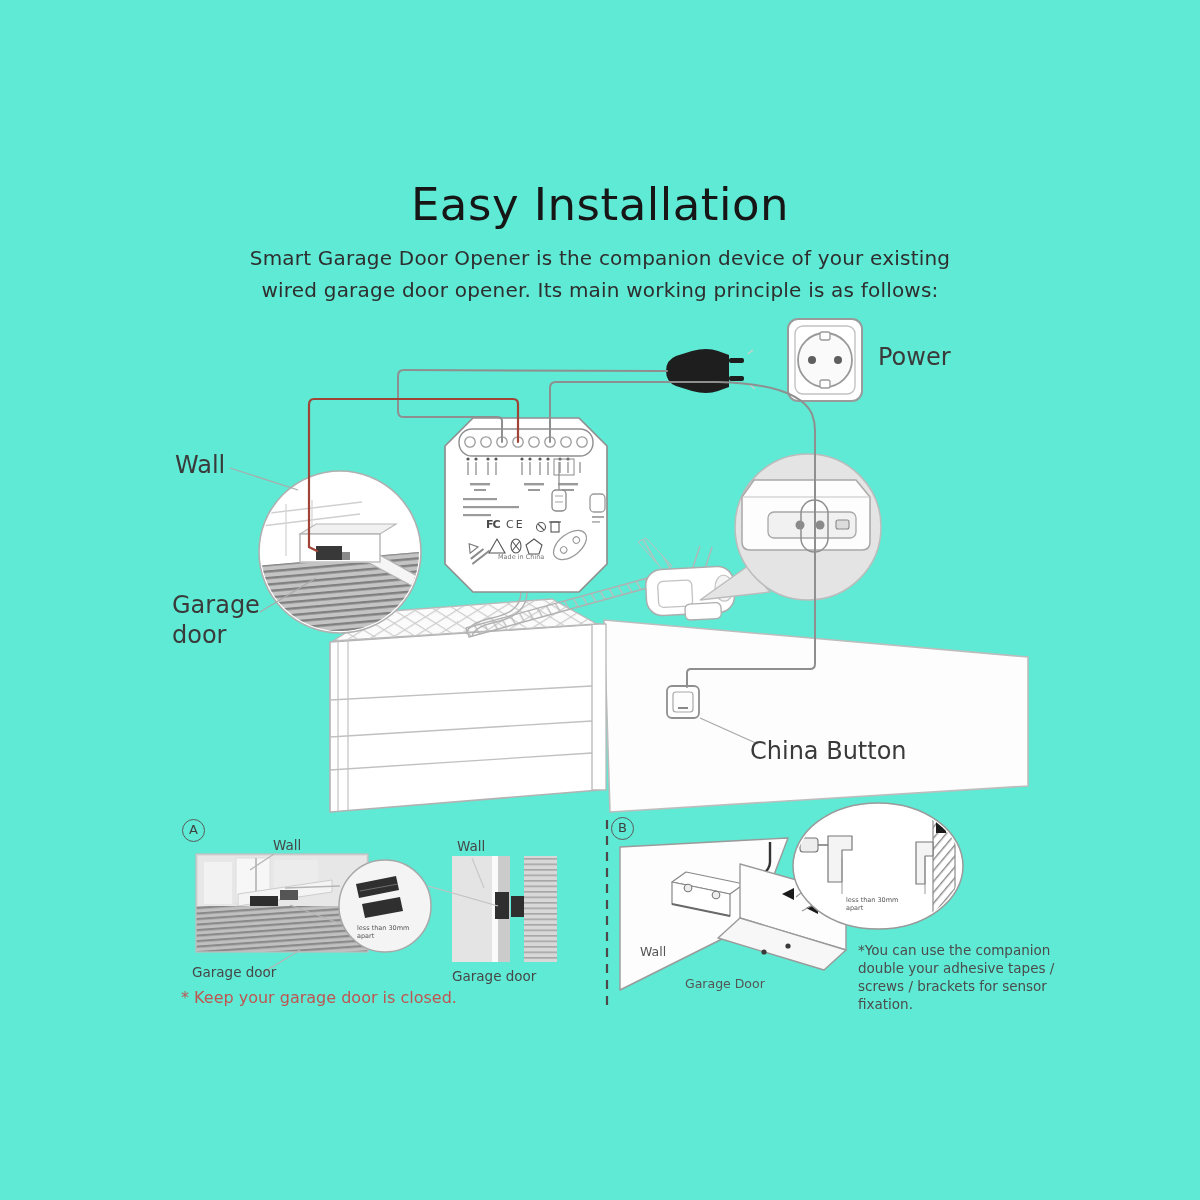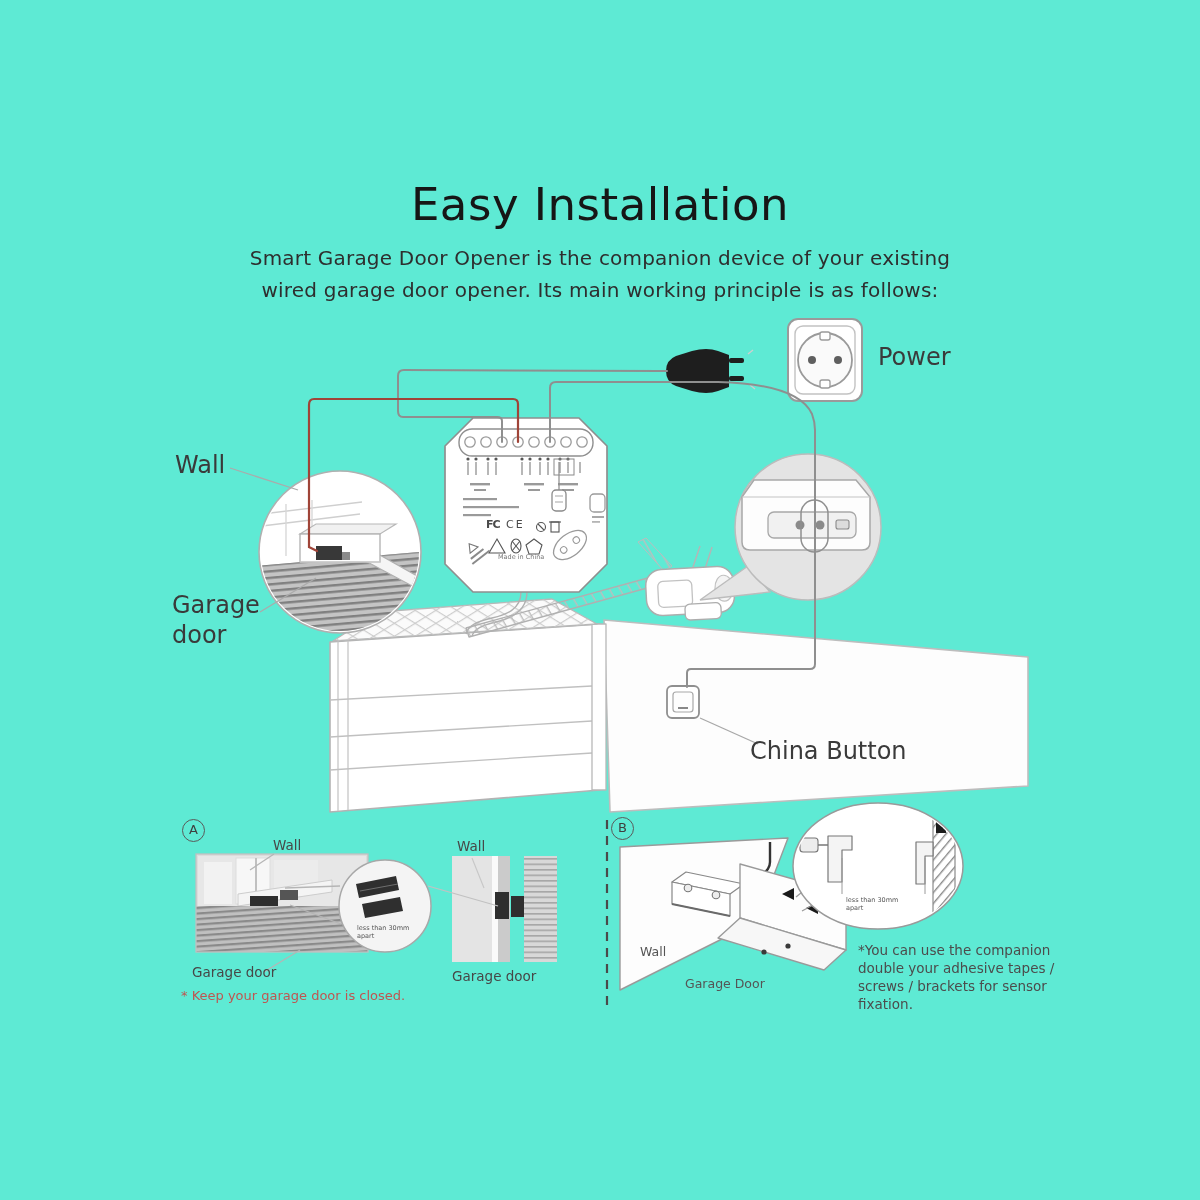--- a/index.html
+++ b/index.html
@@ -6,21 +6,21 @@
   .canvas{position:relative;width:1200px;height:1200px;background:#5eead4;overflow:hidden;
           font-family:"DejaVu Sans","Liberation Sans",sans-serif;}
   .abs{position:absolute;}
   .title{left:0;top:178px;width:1200px;text-align:center;font-size:45px;color:#161616;
          font-weight:500;letter-spacing:.5px;}
   .sub{left:0;width:1200px;text-align:center;font-size:20px;color:#2e2e2e;letter-spacing:.2px;}
   .lbl{color:#3a3a3a;font-size:24px;line-height:30px;}
   .lbl-sm{color:#474747;font-size:13.5px;}
   .lbl-xs{color:#555;font-size:12.5px;}
   .tiny{font-size:6.5px;line-height:8px;color:#555;}
-  .warn{color:#bf5551;font-size:13px;text-align:right;}
+  .warn{color:#bf5551;font-size:16px;text-align:right;}
   .note{color:#4c4c4c;font-size:13.5px;line-height:18px;}
   .badge{width:21px;height:21px;border:1.5px solid #5a5a5a;border-radius:50%;
          text-align:center;line-height:20px;font-size:13px;color:#3f3f3f;}
   .devmark{font-size:11px;color:#4a4a4a;}
   svg{position:absolute;left:0;top:0;}
 </style>
 </head>
 <body>
 
 <div class="canvas">

